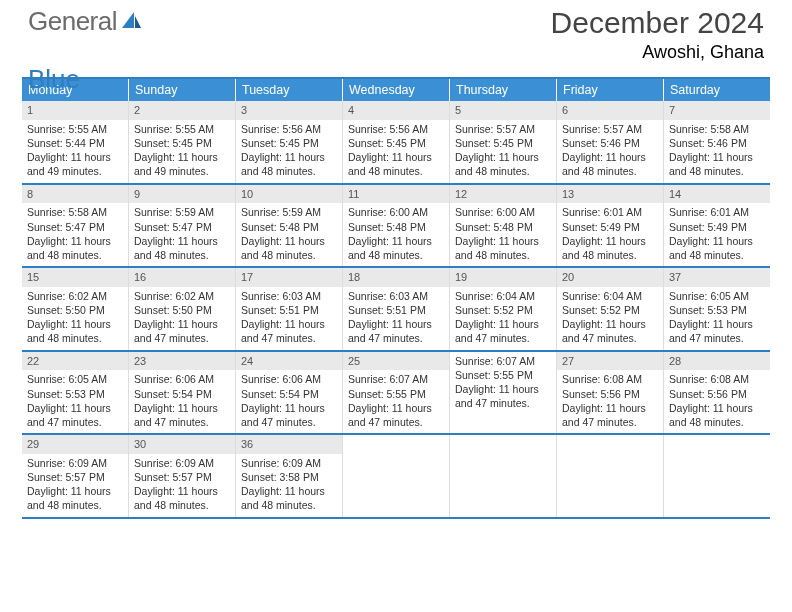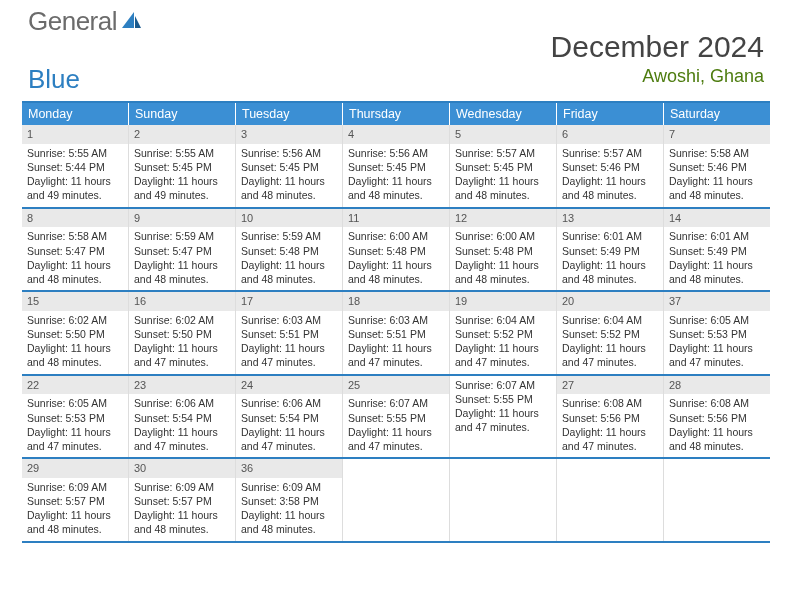--- a/index.html
+++ b/index.html
@@ -20,22 +20,22 @@
   .logo {
     display: flex;
     align-items: center;
     font-size: 26px;
     font-weight: 400;
     color: #6b6b6b;
     letter-spacing: -0.5px;
   }
   .logo-icon { margin-left: 3px; }
   .title-block { text-align: right; }
-  .month-title { font-size: 30px; color: #444; font-weight: 400; margin-top: 24px; }
-  .location { font-size: 18px; color: #4d7c0f; margin-top: 2px; }
+  .month-title { font-size: 30px; color: #444; font-weight: 400; }
+  .location { font-size: 18px; color: #000000; margin-top: 2px; }
   .calendar {
     margin: 8px 22px 0 22px;
     border-top: 2px solid #2d7fc1;
   }
   .day-headers {
     display: flex;
     background: #3b8fd4;
   }
   .day-header {
     flex: 1;
@@ -88,22 +88,22 @@
     <div class="location">Awoshi, Ghana</div>
   </div>
 </div>
 <div style="position:absolute; left:28px; top:64px; font-size:26px; color:#2d7fc1;">Blue</div>
 
 <div class="calendar">
   <div class="day-headers">
     <div class="day-header">Monday</div>
     <div class="day-header">Sunday</div>
     <div class="day-header">Tuesday</div>
+    <div class="day-header">Wednesday</div>
     <div class="day-header">Thursday</div>
-    <div class="day-header">Wednesday</div>
     <div class="day-header">Friday</div>
     <div class="day-header">Saturday</div>
   </div>
   <div id="weeks-container">
       <div class="week">
         <div class="cell">
           <span class="date-num">1</span>
           <div class="cell-body">
             <div>Sunrise: 5:55 AM</div>
             <div>Sunset: 5:44 PM</div>

